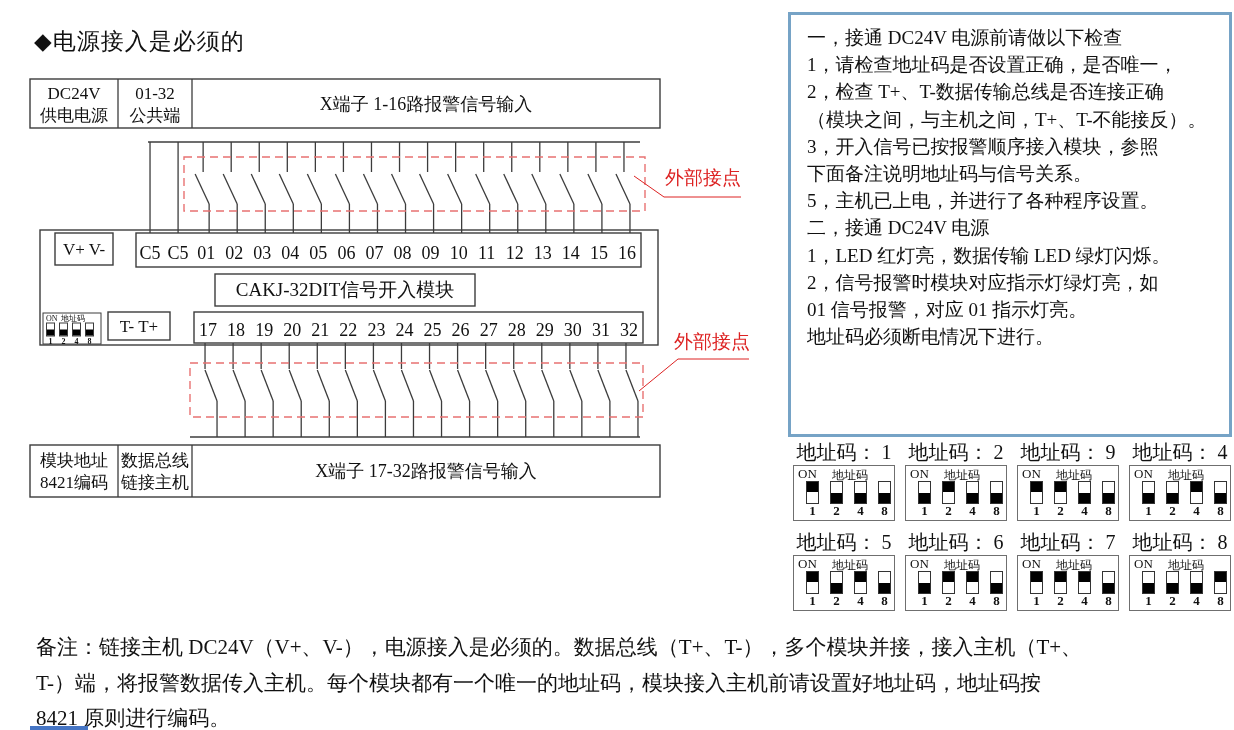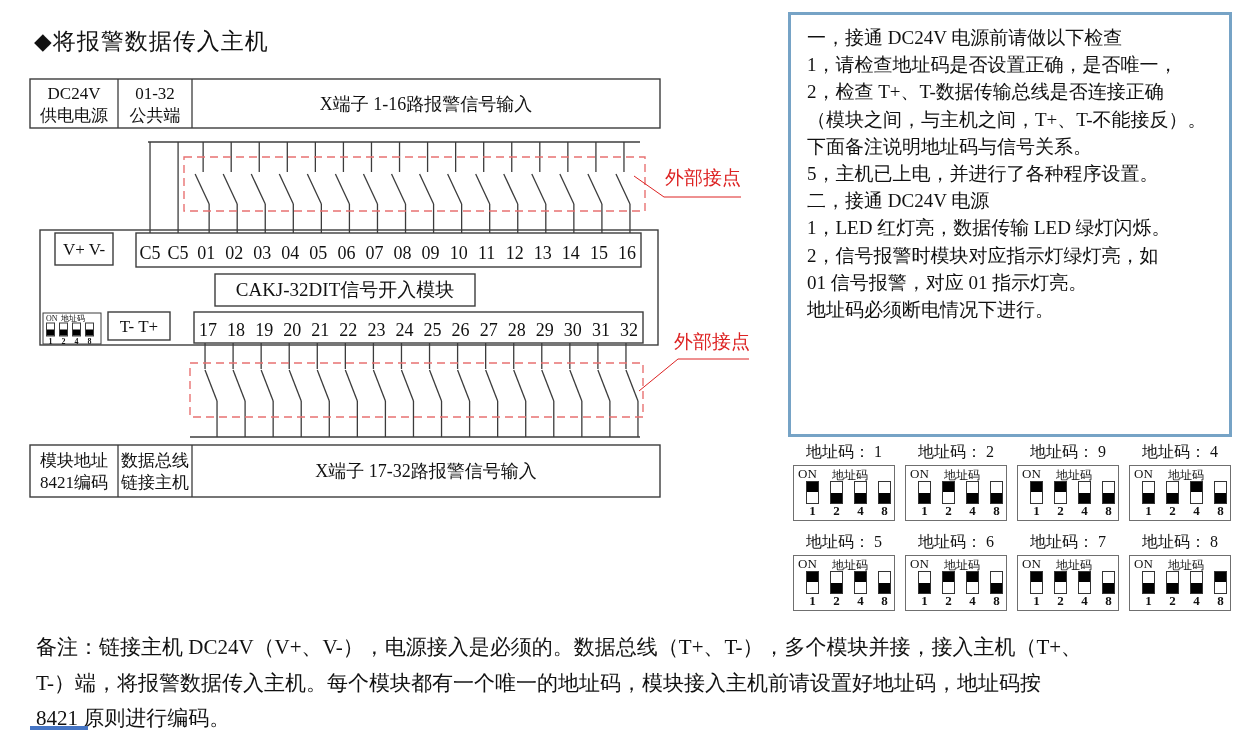--- a/index.html
+++ b/index.html
@@ -14,21 +14,21 @@
   }
   #diagram-svg { position:absolute; left:0; top:0; }
   .instructions {
     position:absolute; left:788px; top:12px; width:444px; height:425px;
     box-sizing:border-box; border:3px solid #76a3c6; background:#fff;
     padding:9px 6px 0 16px; font-size:19px; line-height:27.2px; white-space:nowrap;
   }
   .addr-grid { position:absolute; left:788px; top:441px; width:448px; }
   .addr-row { display:flex; margin-bottom:10px; }
   .addr-item { width:112px; display:flex; flex-direction:column; align-items:center; }
-  .addr-title { font-size:16px; height:24px; line-height:22px; white-space:nowrap; }
+  .addr-title { font-size:20px; height:24px; line-height:22px; white-space:nowrap; }
   .dip-box {
     position:relative; width:100px; height:54px; border:1px solid #6f6f6f;
     background:#fff; box-sizing:content-box;
   }
   .dip-on { position:absolute; left:4px; top:0px; font-size:13px; }
   .dip-addr { position:absolute; left:38px; top:1px; font-size:12px; }
   .dip-switch {
     position:absolute; top:15px; width:13px; height:23px;
     border:1px solid #333; box-sizing:border-box; background:#fff;
   }
@@ -37,21 +37,21 @@
   .note {
     position:absolute; left:36px; top:630px; width:1194px;
     font-size:21px; line-height:35.5px; white-space:nowrap;
   }
   .blue-frag { position:absolute; left:30px; top:726px; width:58px; height:4px; background:#4575c4; }
 </style>
 </head>
 <body>
 
 <div class="page">
-  <div class="page-title">◆将报警数据传入主机</div>
+  <div class="page-title">◆电源接入是必须的</div>
 
   <svg id="diagram-svg" width="780" height="525">
       <rect x="30" y="79" width="630" height="49" fill="#fff" stroke="#3c3c3c" stroke-width="1.4" stroke-dasharray="none"></rect>
       <line x1="118" y1="79" x2="118" y2="128" stroke="#3c3c3c" stroke-width="1.3" stroke-dasharray="none"></line>
       <line x1="192" y1="79" x2="192" y2="128" stroke="#3c3c3c" stroke-width="1.3" stroke-dasharray="none"></line>
       <text x="74" y="99" font-size="17" fill="#111" text-anchor="middle" font-family="&quot;Liberation Serif&quot;,&quot;DejaVu Serif&quot;,serif" font-weight="normal">DC24V</text>
       <text x="74" y="121" font-size="17" fill="#111" text-anchor="middle" font-family="&quot;Liberation Serif&quot;,&quot;DejaVu Serif&quot;,serif" font-weight="normal">供电电源</text>
       <text x="155" y="99" font-size="17" fill="#111" text-anchor="middle" font-family="&quot;Liberation Serif&quot;,&quot;DejaVu Serif&quot;,serif" font-weight="normal">01-32</text>
       <text x="155" y="121" font-size="17" fill="#111" text-anchor="middle" font-family="&quot;Liberation Serif&quot;,&quot;DejaVu Serif&quot;,serif" font-weight="normal">公共端</text>
       <text x="426" y="110" font-size="18" fill="#111" text-anchor="middle" font-family="&quot;Liberation Serif&quot;,&quot;DejaVu Serif&quot;,serif" font-weight="normal">X端子 1-16路报警信号输入</text>
@@ -229,20 +229,21 @@
       <text x="155" y="466" font-size="17" fill="#111" text-anchor="middle" font-family="&quot;Liberation Serif&quot;,&quot;DejaVu Serif&quot;,serif" font-weight="normal">数据总线</text>
       <text x="155" y="488" font-size="17" fill="#111" text-anchor="middle" font-family="&quot;Liberation Serif&quot;,&quot;DejaVu Serif&quot;,serif" font-weight="normal">链接主机</text>
       <text x="426" y="477" font-size="18" fill="#111" text-anchor="middle" font-family="&quot;Liberation Serif&quot;,&quot;DejaVu Serif&quot;,serif" font-weight="normal">X端子 17-32路报警信号输入</text>
     </svg>
 
   <div class="instructions" id="instructions-panel">
       <div>一，接通 DC24V 电源前请做以下检查</div>
       <div>1，请检查地址码是否设置正确，是否唯一，</div>
       <div>2，检查 T+、T-数据传输总线是否连接正确</div>
       <div>（模块之间，与主机之间，T+、T-不能接反）。</div>
+      <div>3，开入信号已按报警顺序接入模块，参照</div>
       <div>下面备注说明地址码与信号关系。</div>
       <div>5，主机已上电，并进行了各种程序设置。</div>
       <div>二，接通 DC24V 电源</div>
       <div>1，LED 红灯亮，数据传输 LED 绿灯闪烁。</div>
       <div>2，信号报警时模块对应指示灯绿灯亮，如</div>
       <div>01 信号报警，对应 01 指示灯亮。</div>
       <div>地址码必须断电情况下进行。</div>
     </div>
 
   <div class="addr-grid" id="addr-grid">

